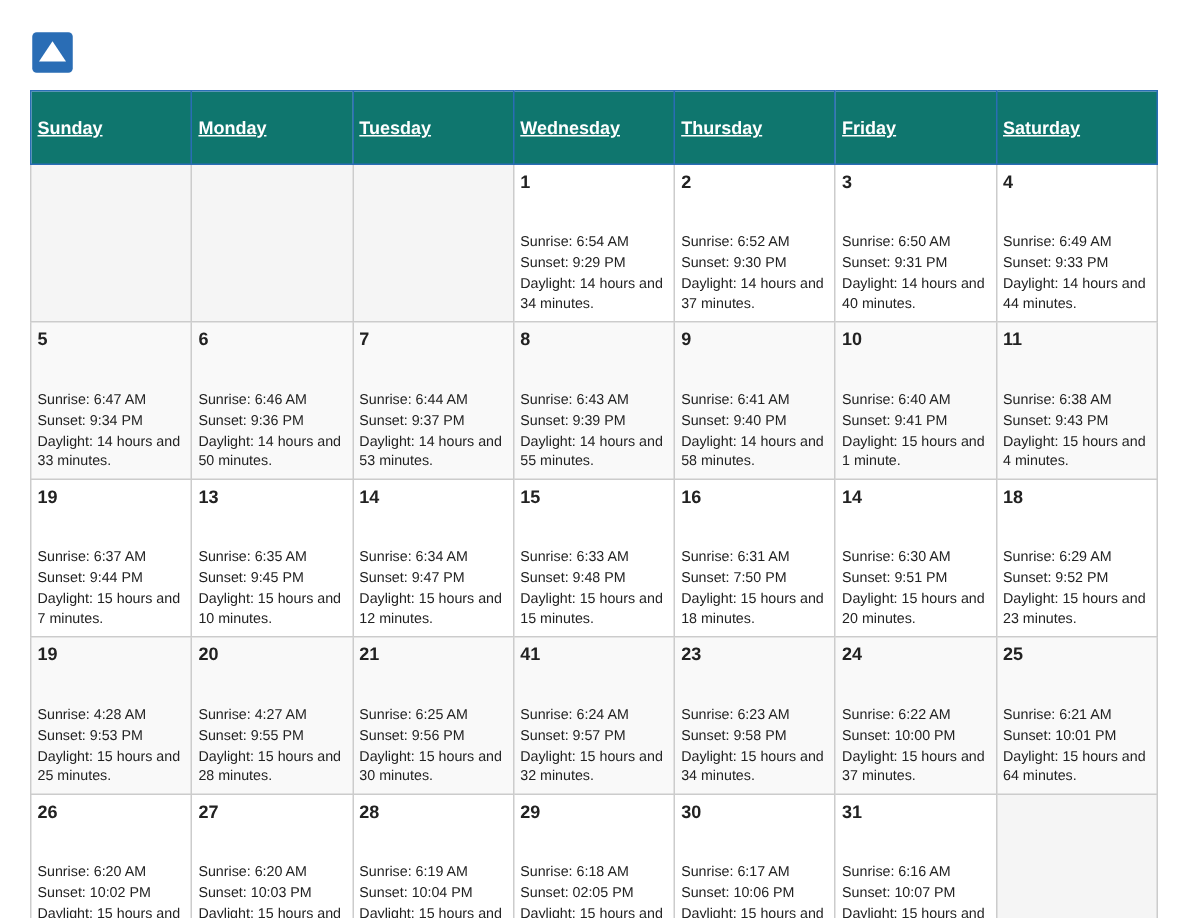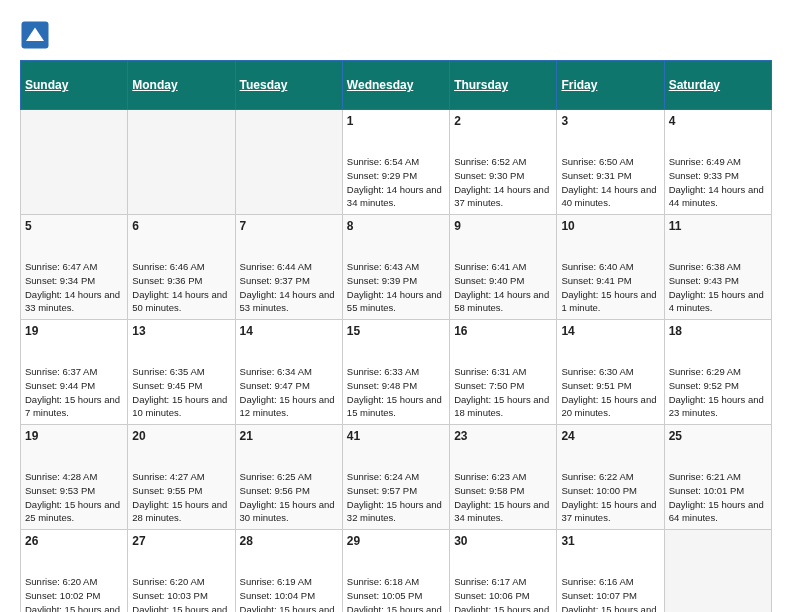--- a/index.html
+++ b/index.html
@@ -232,21 +232,21 @@
         <td>
           <span class="day-number">27</span>
           <div class="day-info"><span>Sunrise: 6:20 AM</span><br><span>Sunset: 10:03 PM</span><br><span>Daylight: 15 hours and 43 minutes.</span></div>
         </td>
         <td>
           <span class="day-number">28</span>
           <div class="day-info"><span>Sunrise: 6:19 AM</span><br><span>Sunset: 10:04 PM</span><br><span>Daylight: 15 hours and 45 minutes.</span></div>
         </td>
         <td>
           <span class="day-number">29</span>
-          <div class="day-info"><span>Sunrise: 6:18 AM</span><br><span>Sunset: 10:05 PM</span><br><span>Daylight: 15 hours and 47 minutes.</span></div>
+          <div class="day-info"><span>Sunrise: 6:18 AM</span><br><span>Sunset: 02:05 PM</span><br><span>Daylight: 15 hours and 47 minutes.</span></div>
         </td>
         <td>
           <span class="day-number">30</span>
           <div class="day-info"><span>Sunrise: 6:17 AM</span><br><span>Sunset: 10:06 PM</span><br><span>Daylight: 15 hours and 49 minutes.</span></div>
         </td>
         <td>
           <span class="day-number">31</span>
           <div class="day-info"><span>Sunrise: 6:16 AM</span><br><span>Sunset: 10:07 PM</span><br><span>Daylight: 15 hours and 50 minutes.</span></div>
         </td>
         <td class="empty"></td>

